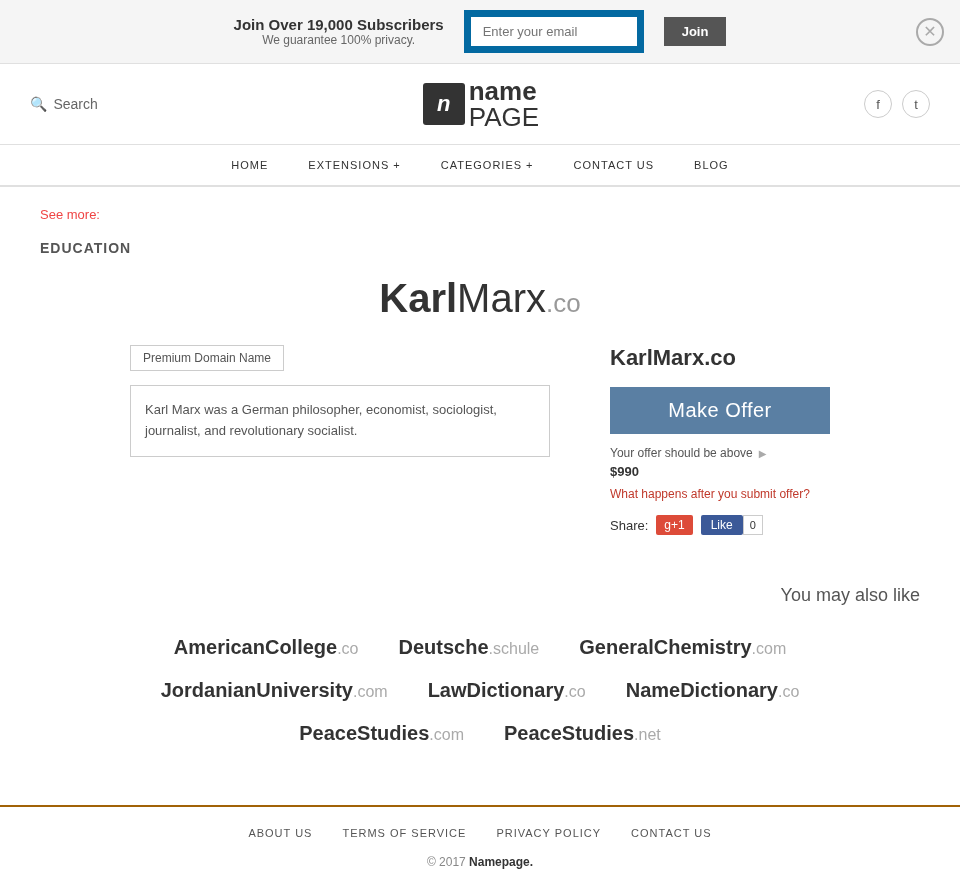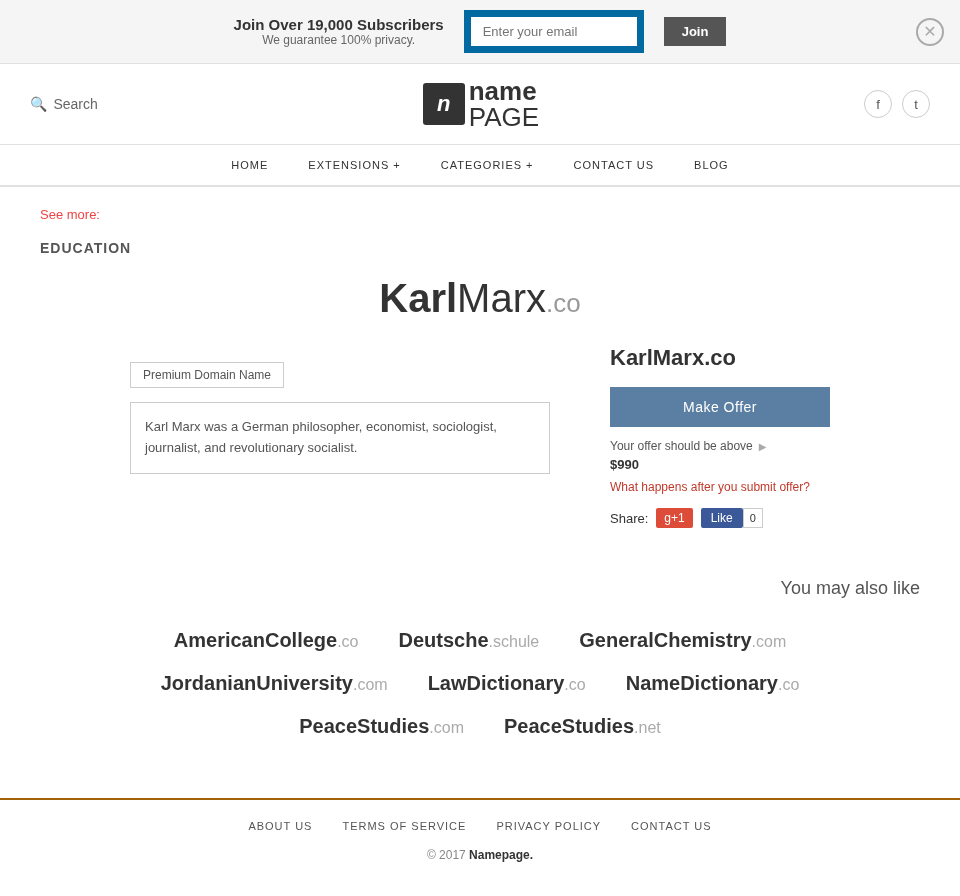--- a/index.html
+++ b/index.html
@@ -142,21 +142,21 @@
     .domain-karl { color: #333; }
     .domain-marx { color: #333; font-weight: 300; }
     .domain-co { color: #999; font-size: 26px; font-weight: 300; }
 
     .domain-details {
       display: flex;
       gap: 60px;
       width: 100%;
       max-width: 700px;
     }
-    .domain-left { flex: 1; margin-top: 17px; }
+    .domain-left { flex: 1; }
     .domain-right { width: 220px; }
 
     .premium-badge {
       display: inline-block;
       border: 1px solid #ccc;
       padding: 5px 12px;
       font-size: 12px;
       color: #555;
       margin-bottom: 14px;
     }
@@ -172,21 +172,21 @@
       font-size: 22px;
       font-weight: bold;
       color: #333;
       margin-bottom: 16px;
     }
     .make-offer-btn {
       background: #5a7fa3;
       color: #fff;
       border: none;
       padding: 12px 30px;
-      font-size: 14px;
+      font-size: 20px;
       cursor: pointer;
       width: 100%;
       margin-bottom: 12px;
       letter-spacing: 0.5px;
     }
     .offer-note {
       font-size: 12px;
       color: #555;
       display: flex;
       align-items: center;

